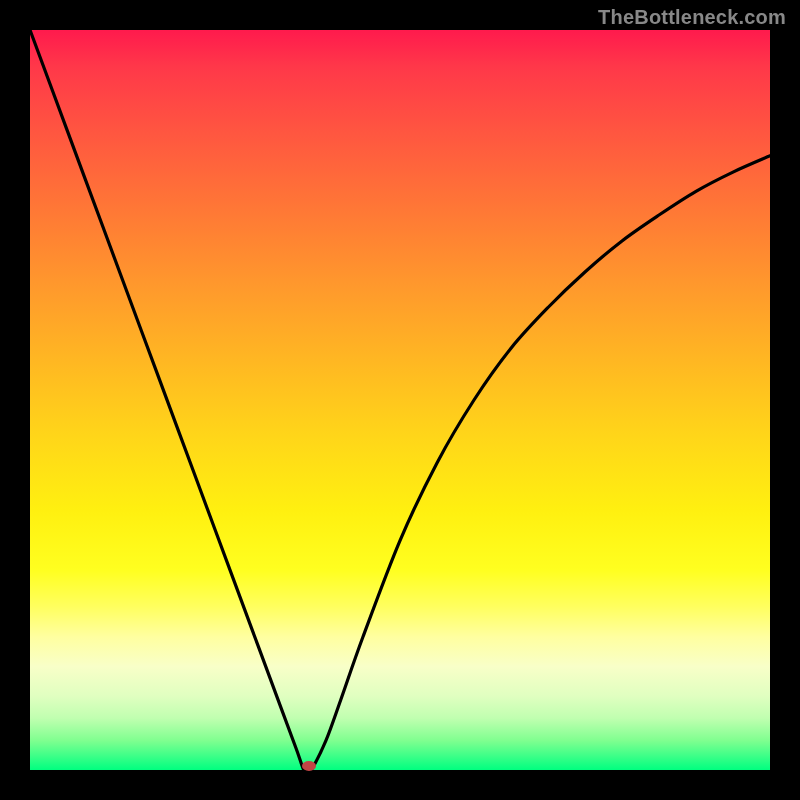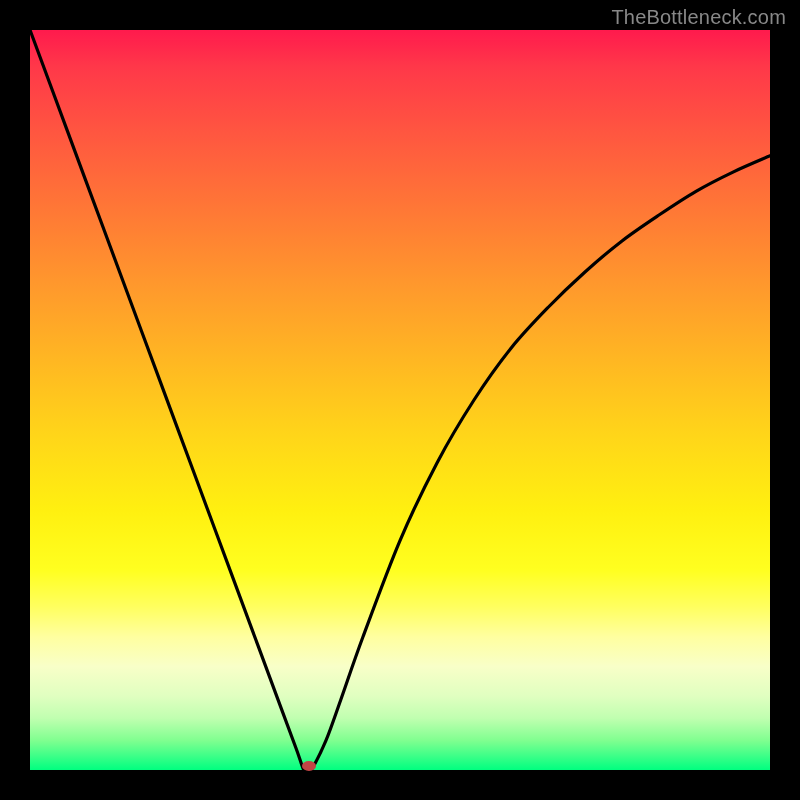--- a/index.html
+++ b/index.html
@@ -34,21 +34,21 @@
       #c0ffb0 93%,
       #80ff90 96%,
       #00ff80 100%);
   }
   .watermark {
     position: absolute;
     top: 6px;
     right: 14px;
     color: #888;
     font-size: 20px;
-    font-weight: 400;
+    font-weight: 700;
     letter-spacing: 0.2px;
   }
   .curve-layer {
     position: absolute;
     top: 30px;
     left: 30px;
     width: 740px;
     height: 740px;
   }
   .curve-layer svg {

